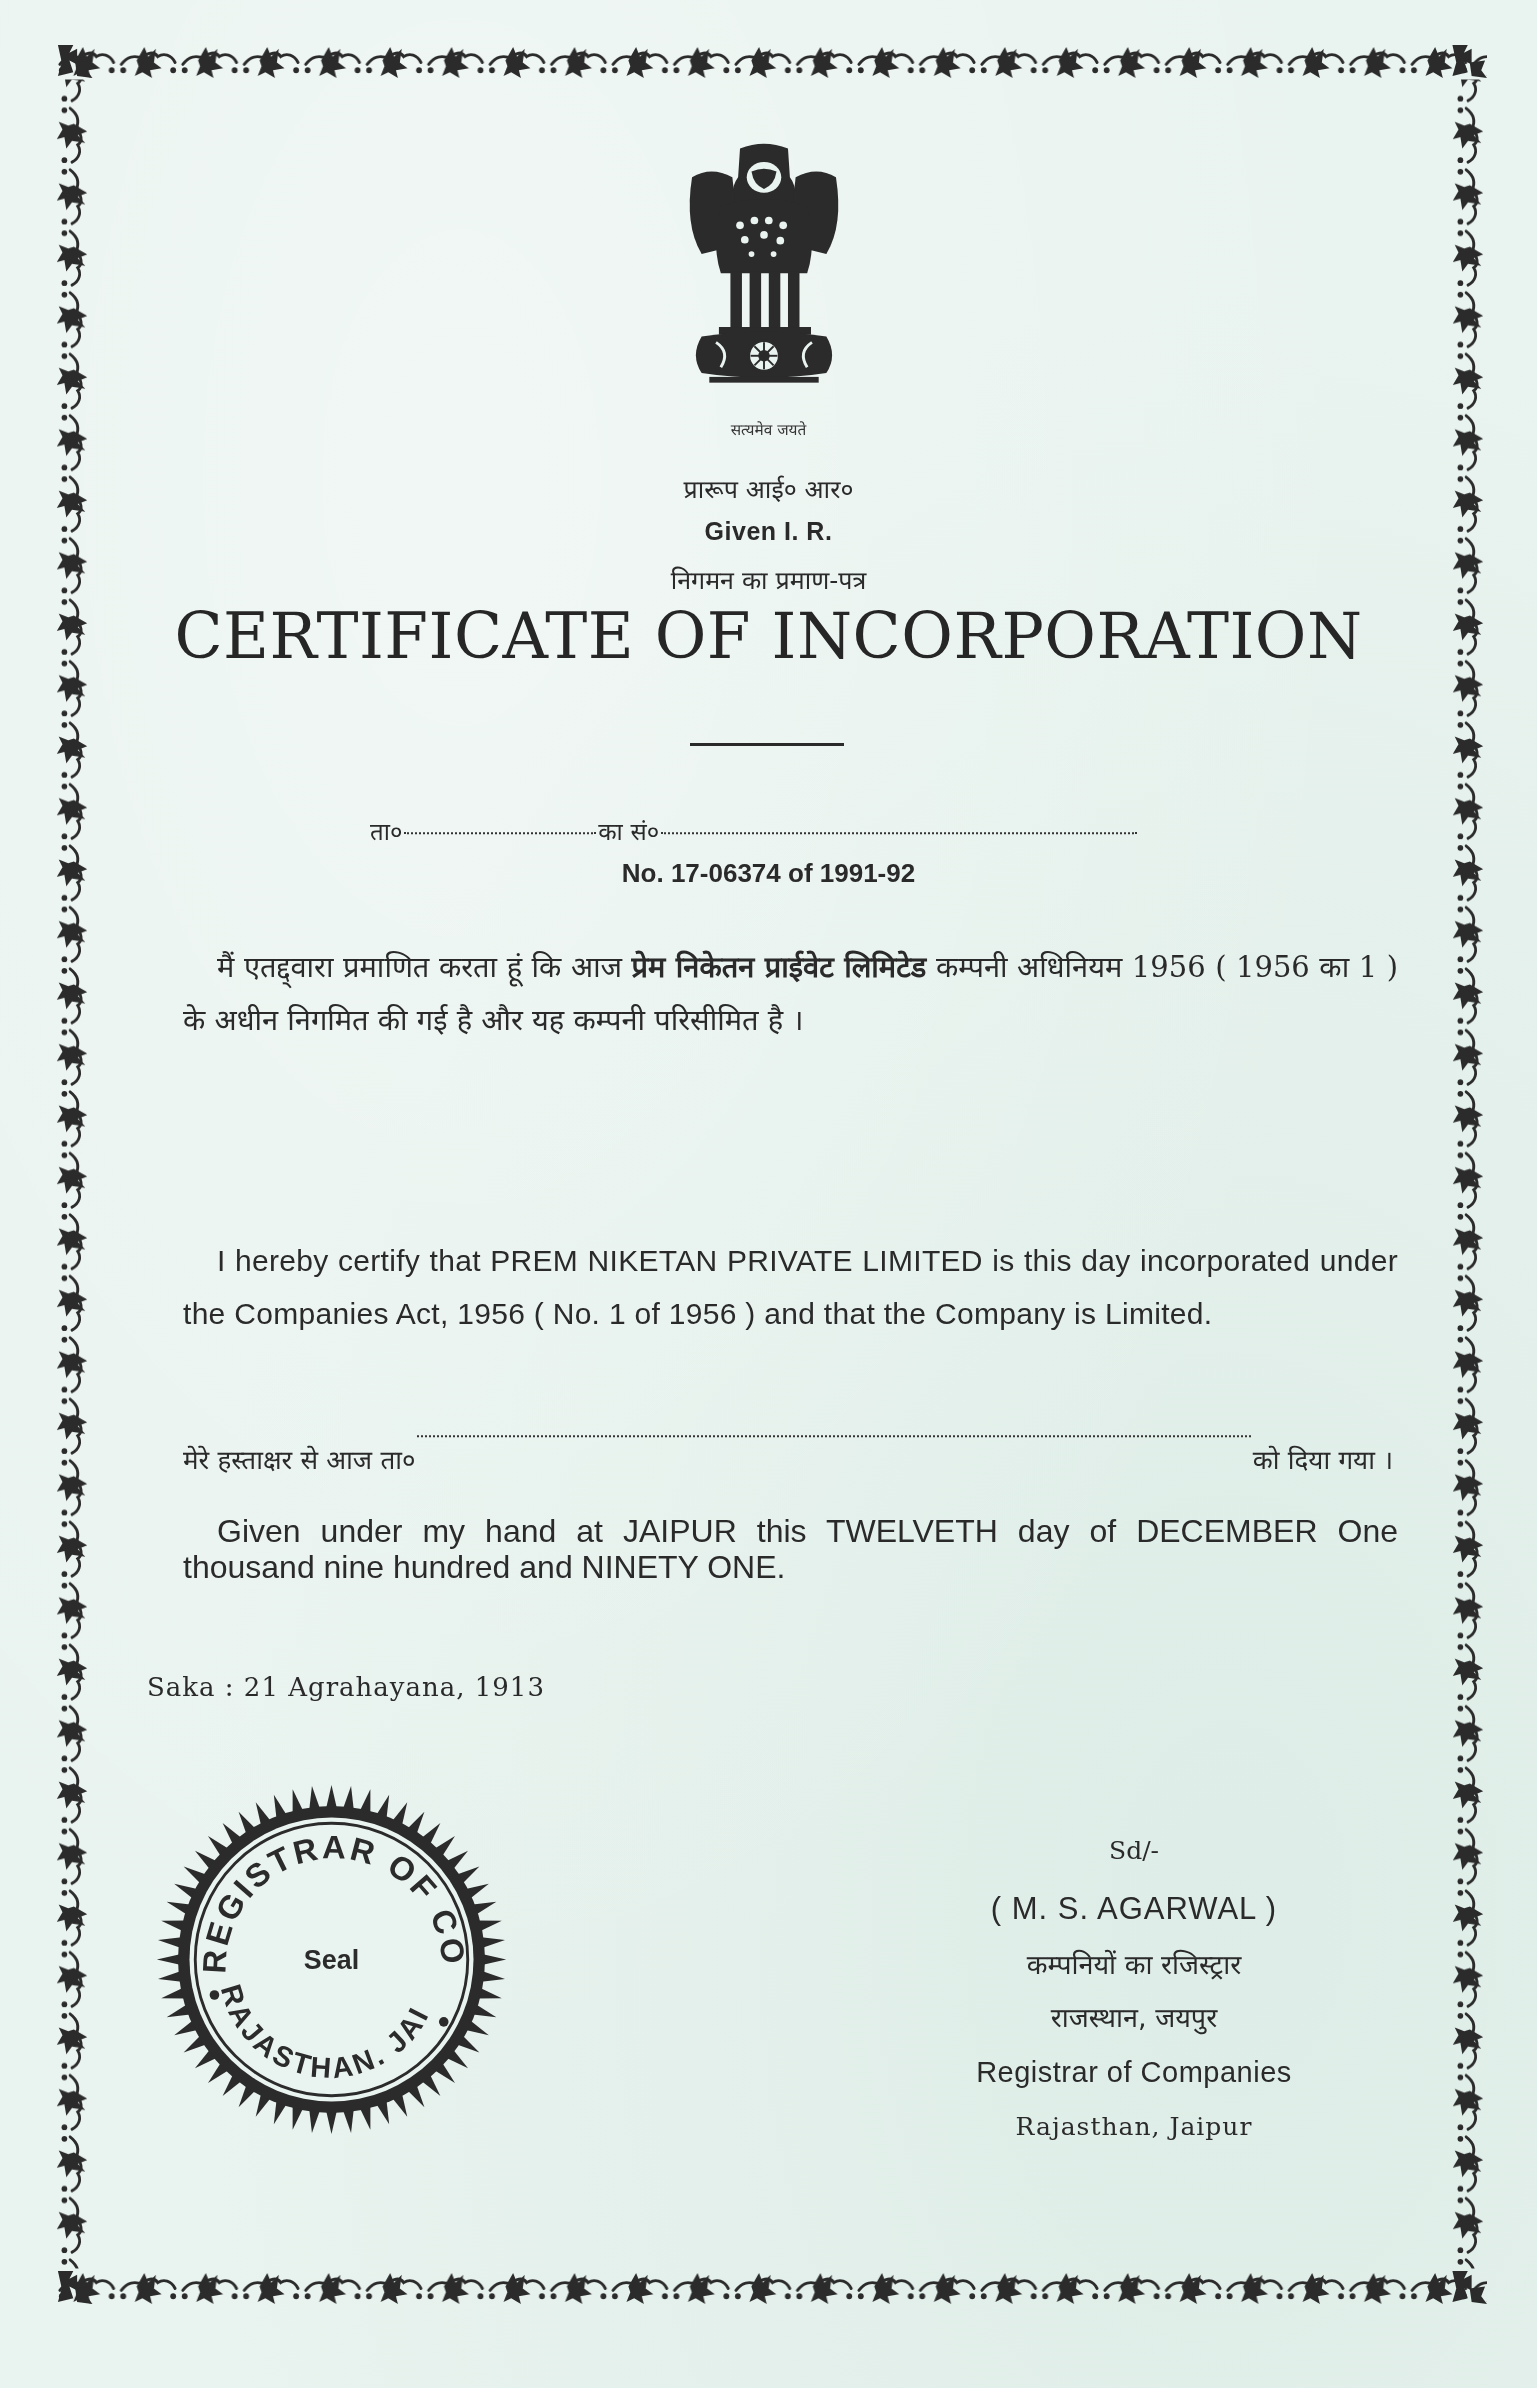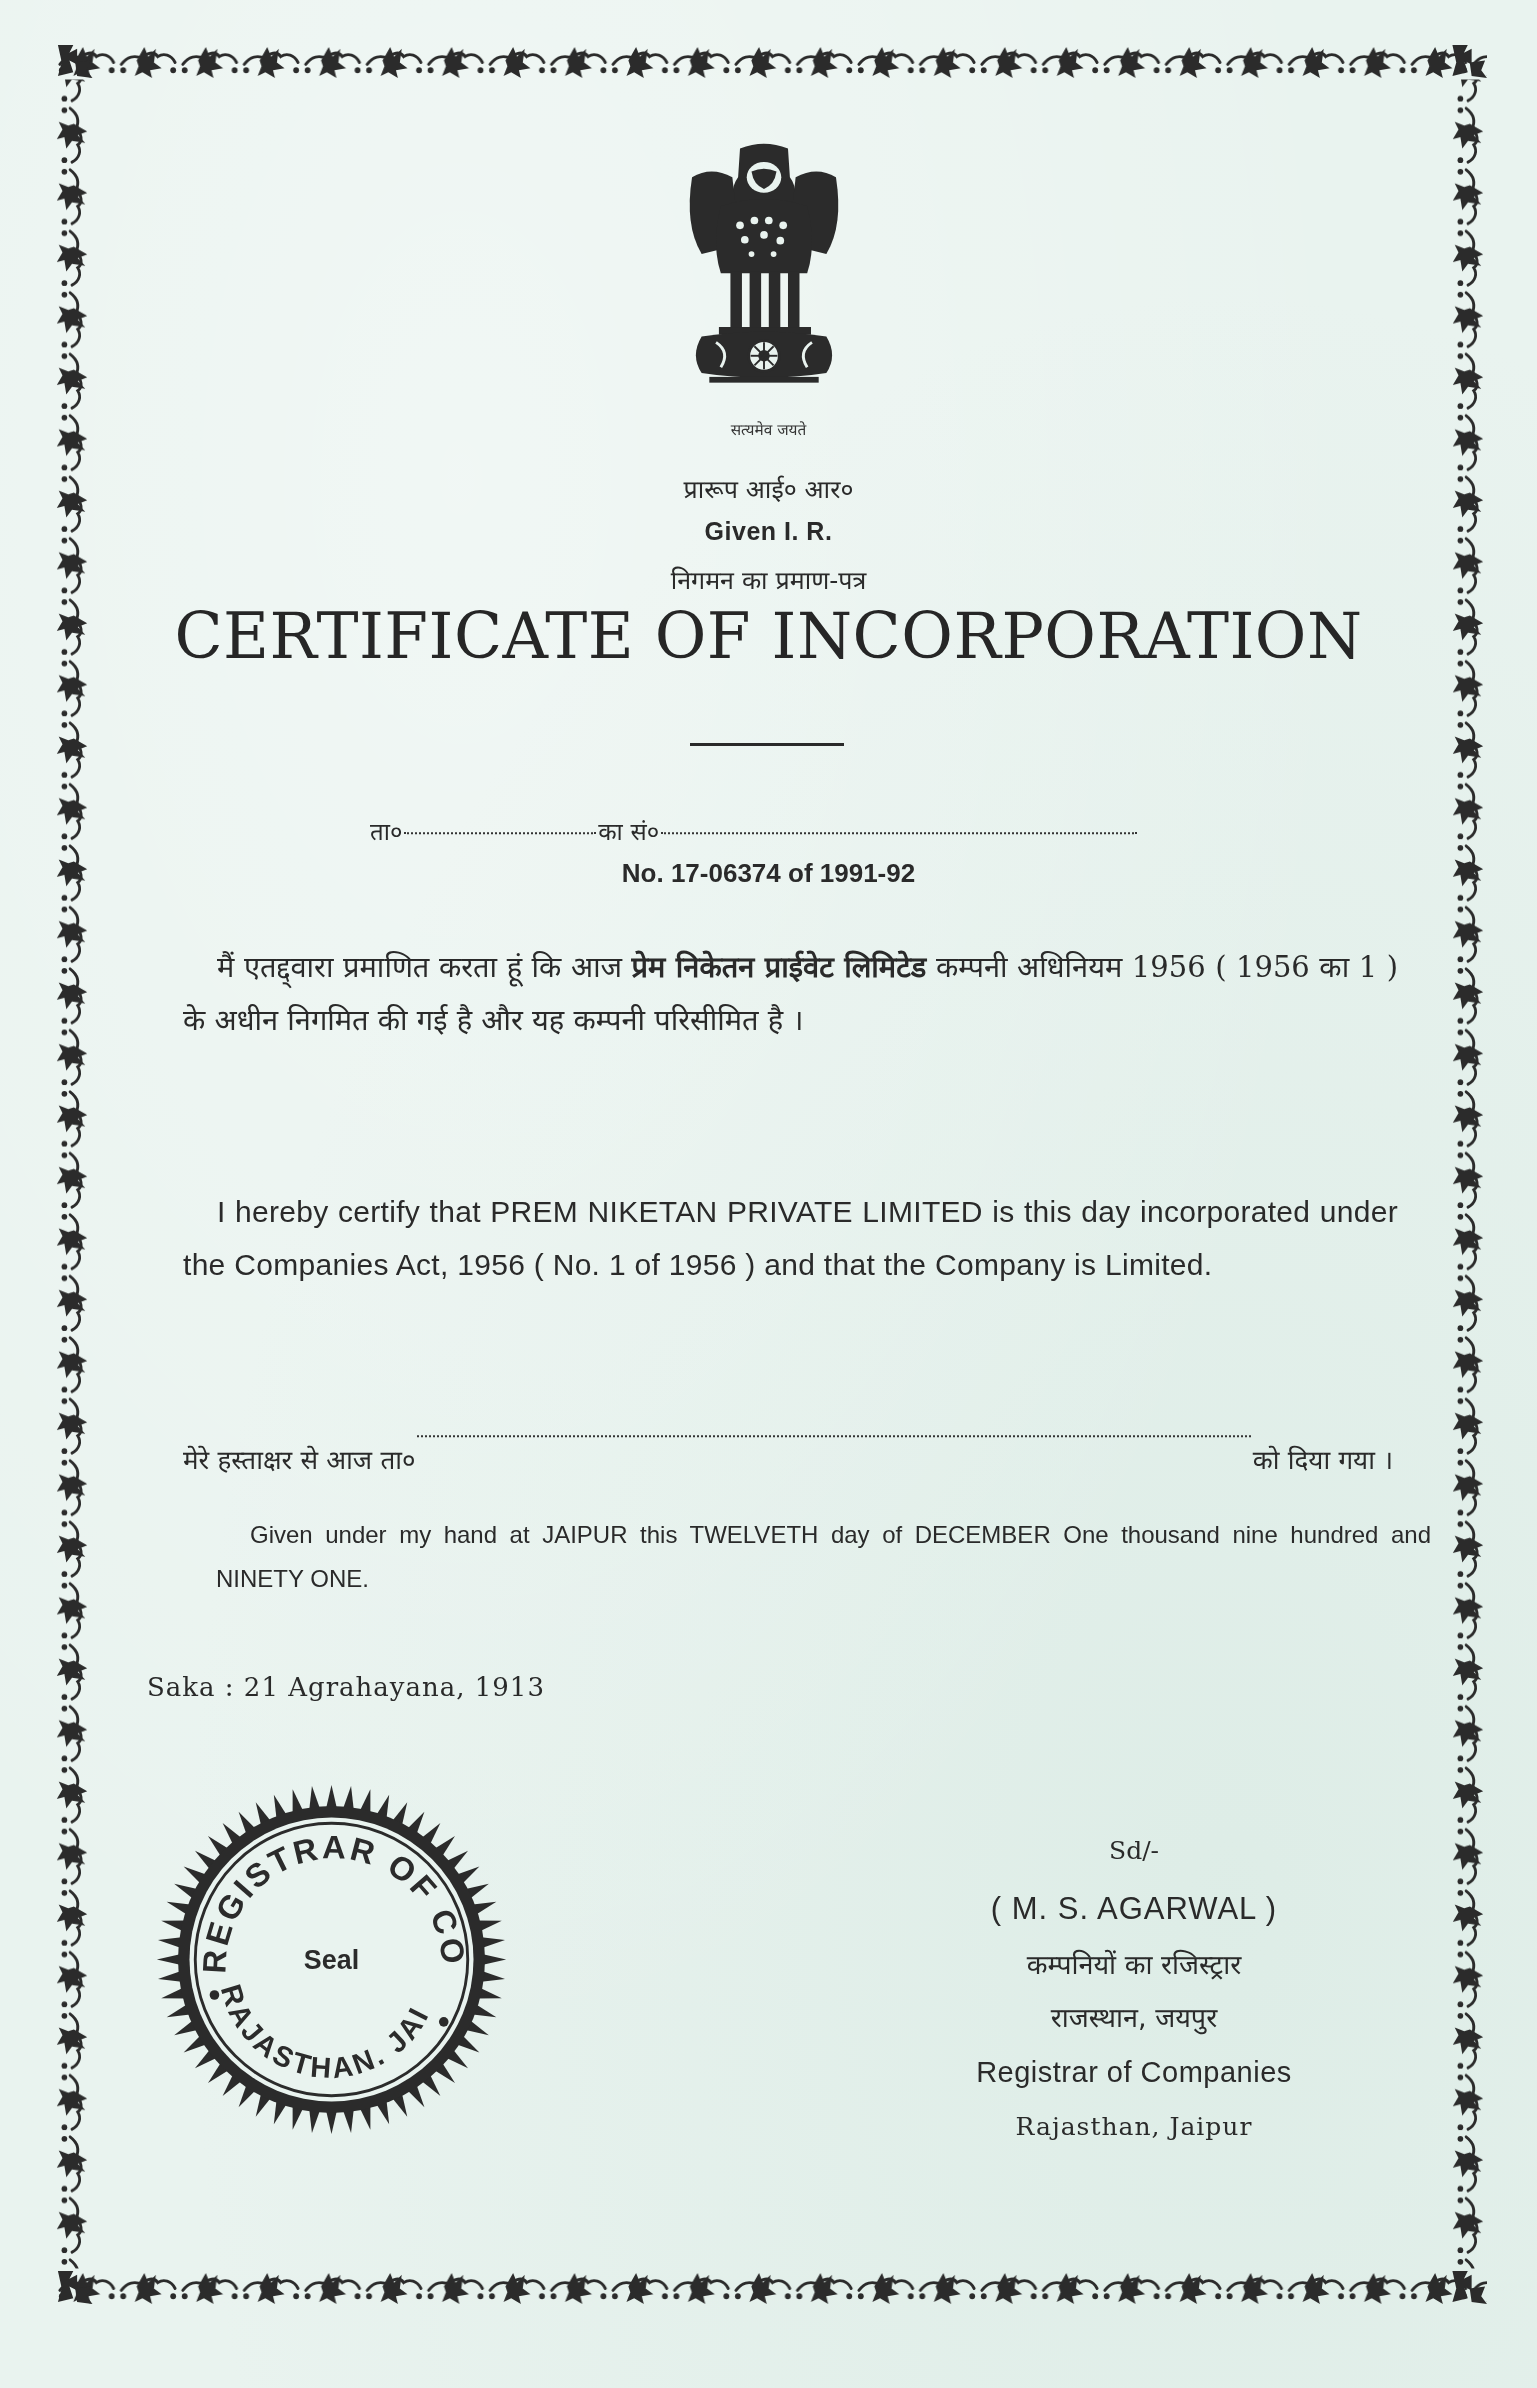--- a/index.html
+++ b/index.html
@@ -41,25 +41,25 @@
   .dots      { flex: 1; border-bottom: 2.9px dotted #333; margin: 0 1.9px; transform: translateY(-5.8px); }
   .dots.short { flex: 0 0 192px; }
 
   .cert-no   { top: 858px; font-size: 26px; font-family: "Liberation Sans", sans-serif; font-weight: bold; }
 
   .para {
     left: 183px; width: 1215px; text-align: justify; text-align-last: left;
     line-height: 53px;
   }
   .para-hi { top: 941px; font-size: 29px; font-family: "DejaVu Serif", serif; }
-  .para-en { top: 1185px; font-size: 30px; font-family: "Liberation Sans", sans-serif; line-height: 53px; letter-spacing: 0.3px; }
+  .para-en { top: 1234px; font-size: 30px; font-family: "Liberation Sans", sans-serif; line-height: 53px; letter-spacing: 0.3px; }
   .indent { padding-left: 34px; }
 
   .given-hi { left: 183px; top: 1441px; width: 1210px; font-size: 26px; display: flex; align-items: flex-start; }
-  .given-en { left: 183px; top: 1513px; width: 1215px; font-size: 24px; font-family: "Liberation Sans", sans-serif; text-align: justify; text-align-last: left; line-height: 44px; margin-left: 33px; }
+  .given-en { left: 183px; top: 1513px; width: 1215px; font-size: 32px; font-family: "Liberation Sans", sans-serif; text-align: justify; text-align-last: left; line-height: 36px; }
 
   .saka { left: 147px; top: 1672px; font-size: 26px; font-family: "DejaVu Serif", serif; letter-spacing: 1px; }
 
   .seal { left: 154px; top: 1782px; width: 355px; height: 355px; }
   .seal-word { font-family: "Liberation Sans", sans-serif; font-weight: bold; }
 
   .sig { left: 865px; width: 538px; text-align: center; }
   .sig-sd   { top: 1836px; font-size: 25px; font-family: "DejaVu Serif", serif; }
   .sig-name { top: 1891px; font-size: 31px; font-family: "Liberation Sans", sans-serif; letter-spacing: 1px; }
   .sig-hi1  { top: 1945px; font-size: 27px; }

